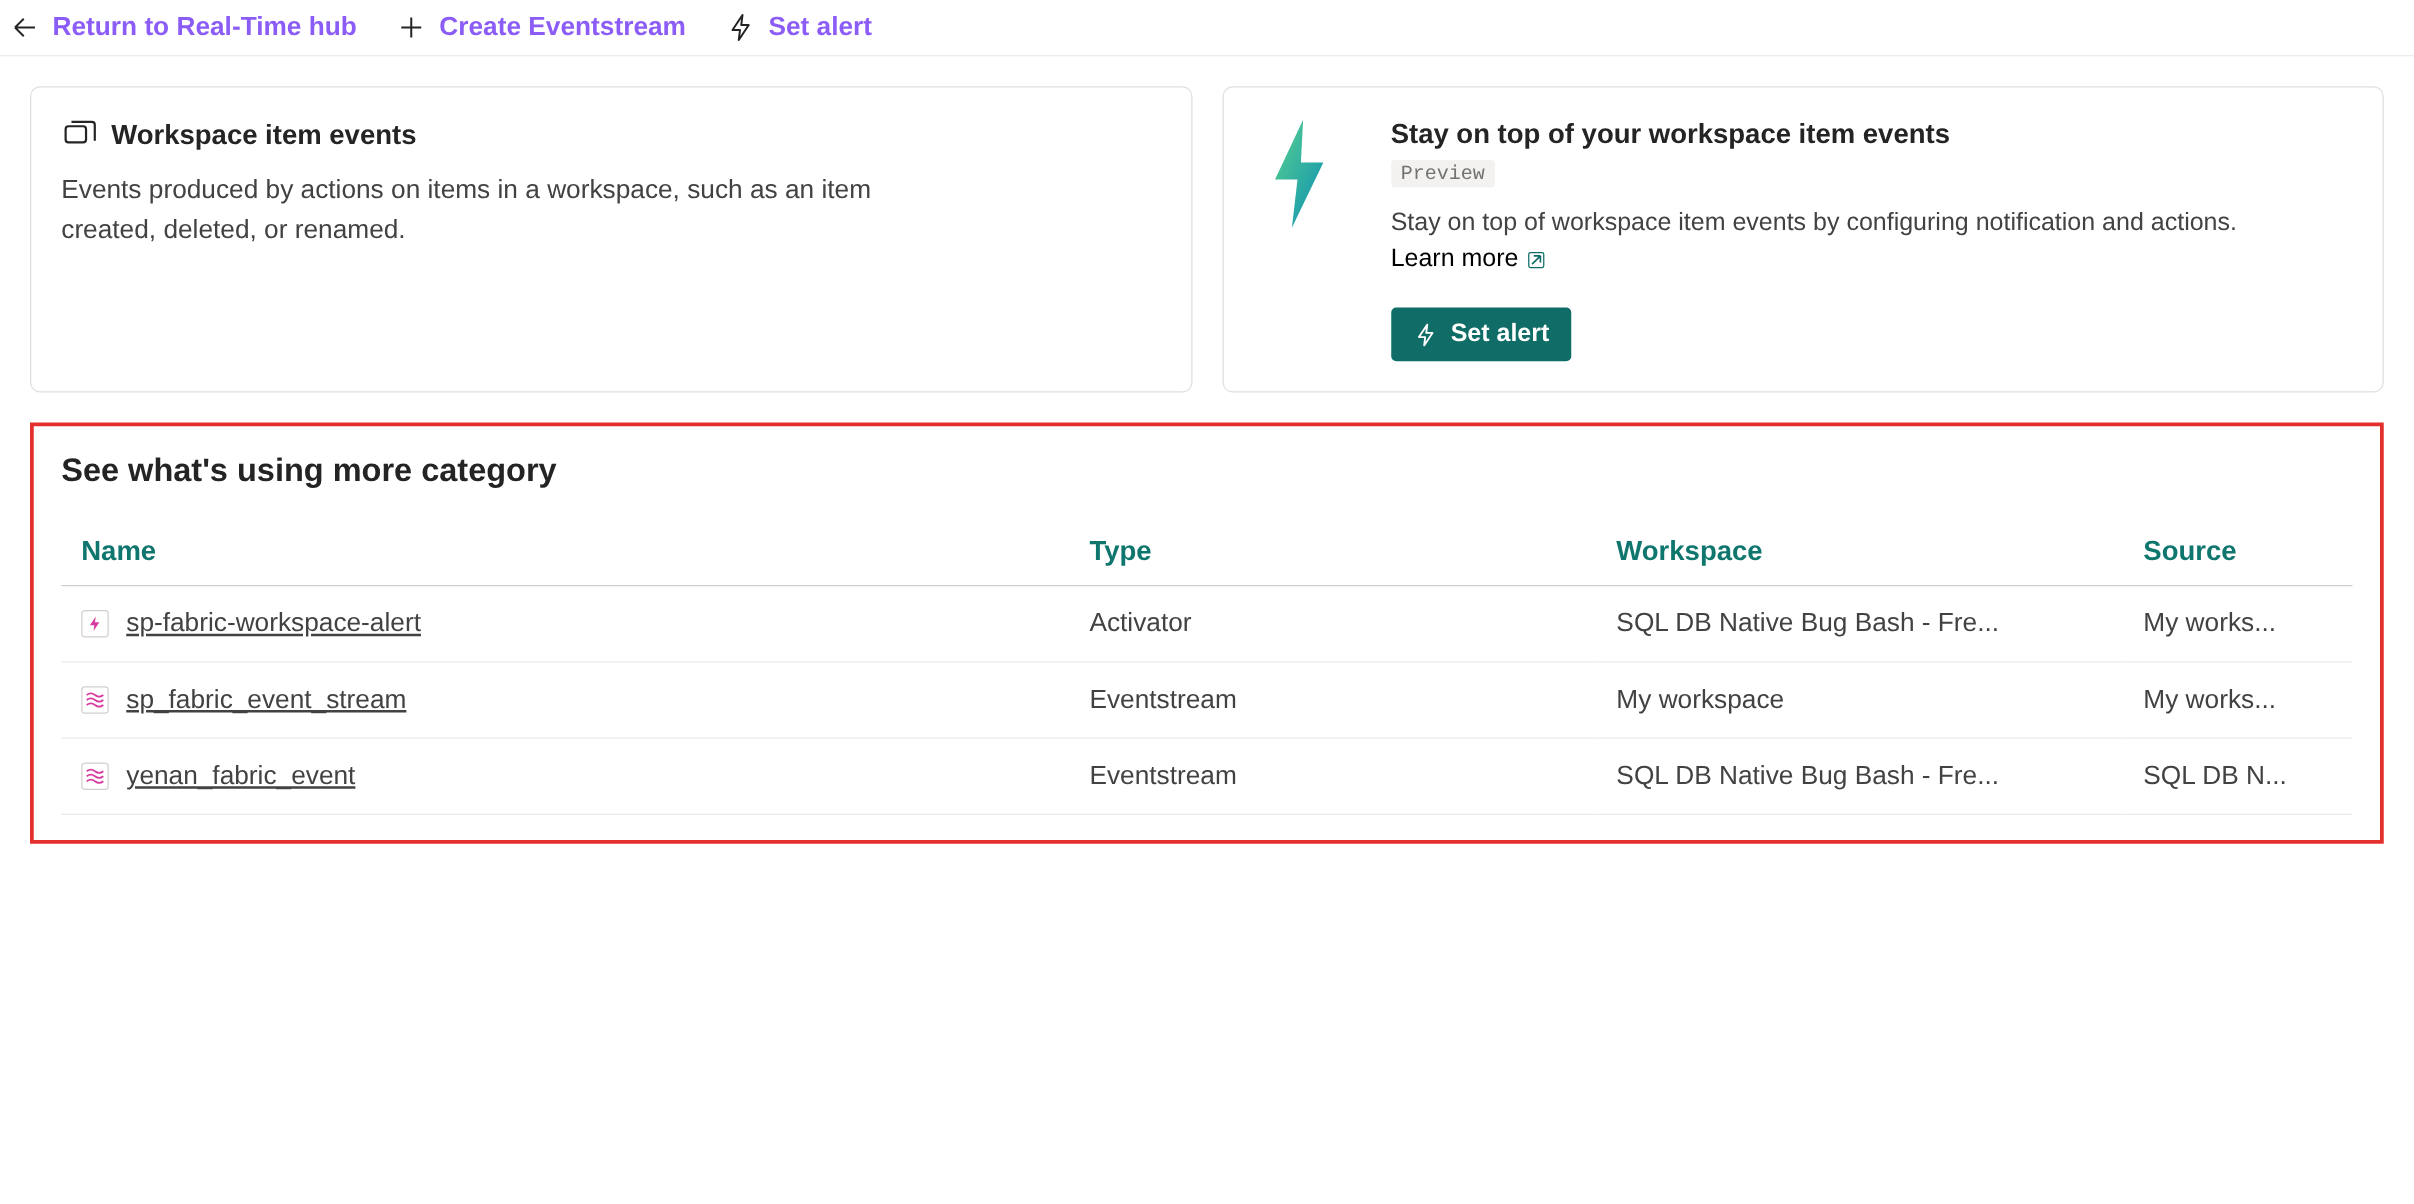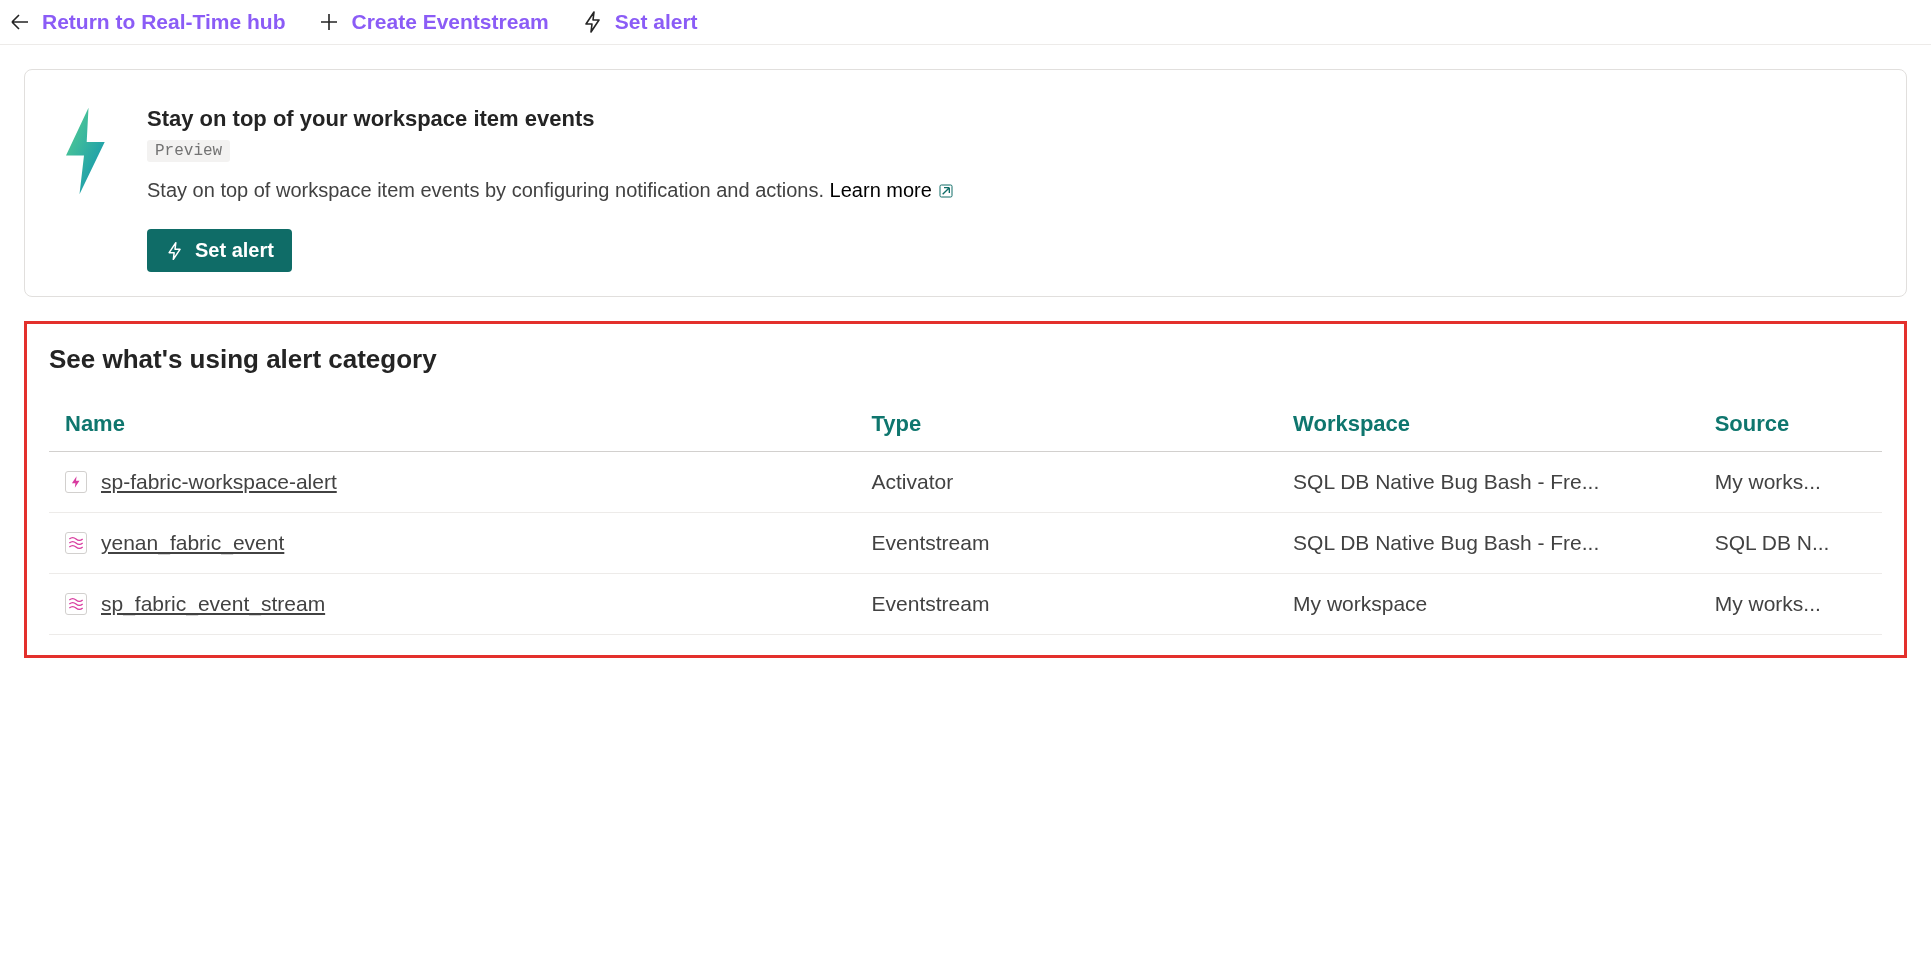--- a/index.html
+++ b/index.html
@@ -60,23 +60,22 @@
       color: #242424;
     }
     .card-description {
       font-size: 21px;
       line-height: 1.5;
       color: #424242;
       max-width: 650px;
     }
     .card-right {
       display: flex;
-      gap: 28px;
+      gap: 40px;
       align-items: flex-start;
-      margin-top: 12px;
     }
     .card-right-icon {
       flex-shrink: 0;
       width: 70px;
       height: 90px;
     }
     .card-right-body {
       display: flex;
       flex-direction: column;
       gap: 8px;
@@ -199,20 +198,30 @@
   <div class="toolbar-item">
     <svg viewBox="0 0 24 24" fill="none" stroke="#242424" stroke-width="1.6" stroke-linejoin="round">
       <path d="M13 2L5 14H11L10 22L18 10H12L13 2Z"></path>
     </svg>
     <span>Set alert</span>
   </div>
 </div>
 
 <div class="content-wrapper">
   <div class="cards-row">
+    <div class="card">
+      <div class="card-title-row">
+        <svg width="28" height="28" viewBox="0 0 24 24" fill="none" stroke="#242424" stroke-width="1.5">
+          <rect x="3" y="6" width="14" height="11" rx="2"></rect>
+          <path d="M7 3h14a2 2 0 0 1 2 2v11"></path>
+        </svg>
+        <span class="card-title">Workspace item events</span>
+      </div>
+      <div class="card-description">Events produced by actions on items in a workspace, such as an item created, deleted, or renamed.</div>
+    </div>
 
     <div class="card">
       <div class="card-right">
         <svg class="card-right-icon" viewBox="0 0 70 100">
           <defs>
             <linearGradient id="lg" x1="0" y1="0" x2="1" y2="1">
               <stop offset="0%" stop-color="#5ad28f"></stop>
               <stop offset="100%" stop-color="#0b8fb3"></stop>
             </linearGradient>
           </defs>
@@ -236,21 +245,21 @@
               <path d="M13 2L5 14H11L10 22L18 10H12L13 2Z"></path>
             </svg>
             <span>Set alert</span>
           </button>
         </div>
       </div>
     </div>
   </div>
 
   <div class="category-section">
-    <div class="category-title">See what's using alert category</div>
+    <div class="category-title">See what's using more category</div>
     <table class="data-table">
       <thead>
         <tr>
           <th class="col-name">Name</th>
           <th class="col-type">Type</th>
           <th class="col-workspace">Workspace</th>
           <th class="col-source">Source</th>
         </tr>
       </thead>
       <tbody id="table-body">
@@ -272,40 +281,40 @@
           <tr>
             <td class="col-name">
               <div class="name-cell">
                 <span class="item-icon">
                   <svg width="16" height="14" viewBox="0 0 24 20">
                     <path d="M2 4 Q7 0 12 4 T22 4" stroke="#d83b9f" stroke-width="2" fill="none"></path>
                     <path d="M2 10 Q7 6 12 10 T22 10" stroke="#d83b9f" stroke-width="2" fill="none"></path>
                     <path d="M2 16 Q7 12 12 16 T22 16" stroke="#d83b9f" stroke-width="2" fill="none"></path>
                   </svg>
                 </span>
-                <span>yenan_fabric_event</span>
+                <span>sp_fabric_event_stream</span>
               </div>
             </td>
             <td class="col-type">Eventstream</td>
-            <td class="col-workspace">SQL DB Native Bug Bash - Fre...</td>
-            <td class="col-source">SQL DB N...</td>
+            <td class="col-workspace">My workspace</td>
+            <td class="col-source">My works...</td>
           </tr>
           <tr>
             <td class="col-name">
               <div class="name-cell">
                 <span class="item-icon">
                   <svg width="16" height="14" viewBox="0 0 24 20">
                     <path d="M2 4 Q7 0 12 4 T22 4" stroke="#d83b9f" stroke-width="2" fill="none"></path>
                     <path d="M2 10 Q7 6 12 10 T22 10" stroke="#d83b9f" stroke-width="2" fill="none"></path>
                     <path d="M2 16 Q7 12 12 16 T22 16" stroke="#d83b9f" stroke-width="2" fill="none"></path>
                   </svg>
                 </span>
-                <span>sp_fabric_event_stream</span>
+                <span>yenan_fabric_event</span>
               </div>
             </td>
             <td class="col-type">Eventstream</td>
-            <td class="col-workspace">My workspace</td>
-            <td class="col-source">My works...</td>
+            <td class="col-workspace">SQL DB Native Bug Bash - Fre...</td>
+            <td class="col-source">SQL DB N...</td>
           </tr>
         </tbody>
     </table>
   </div>
 </div>
 
 </body></html>

